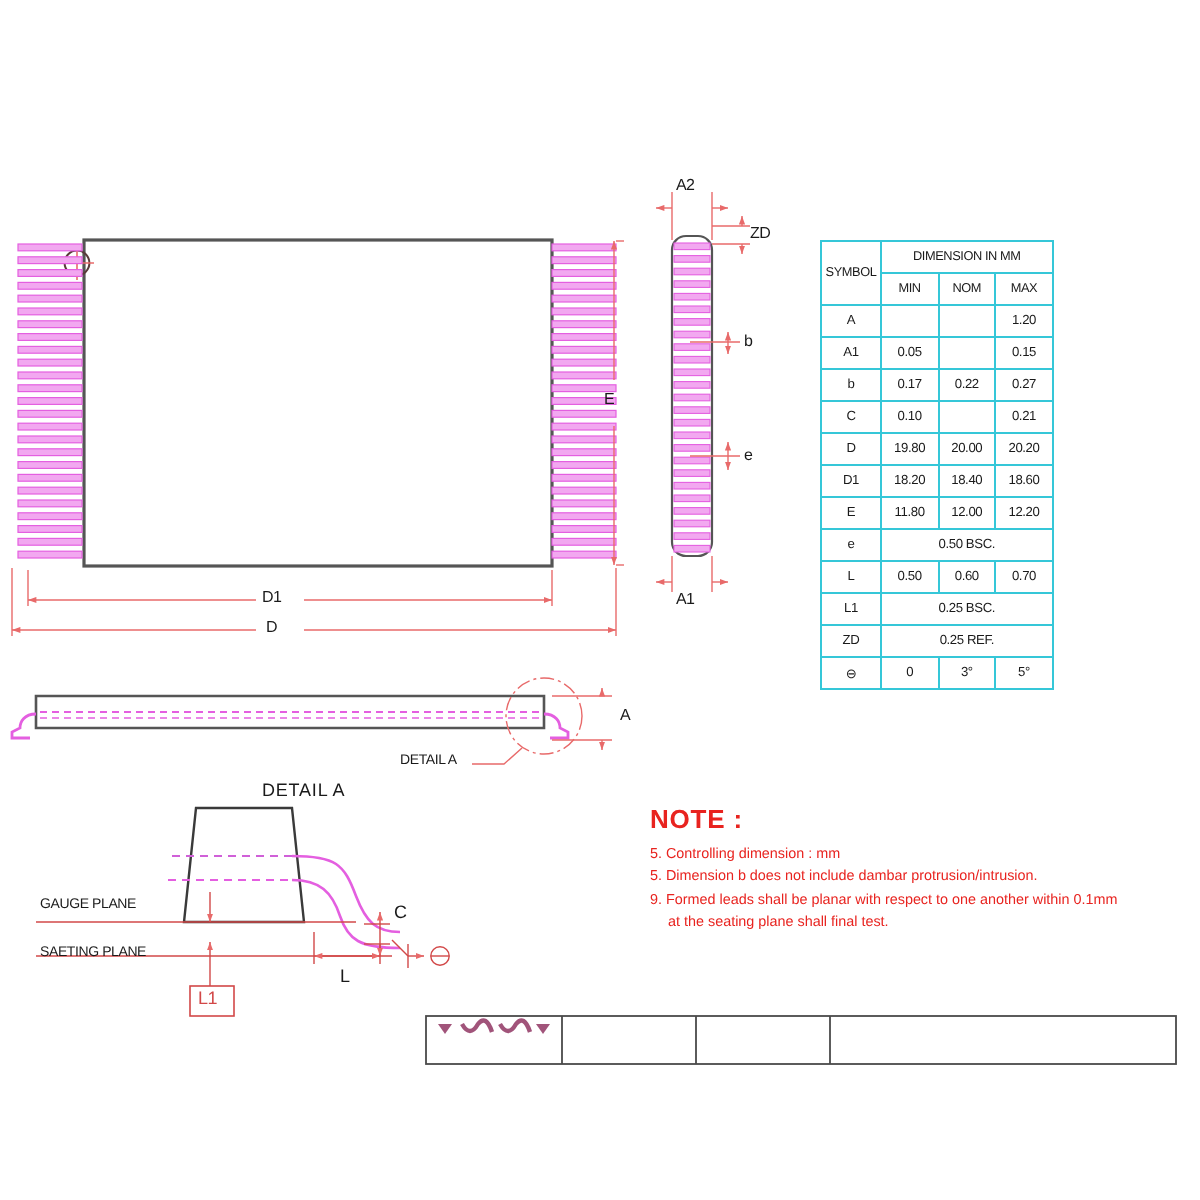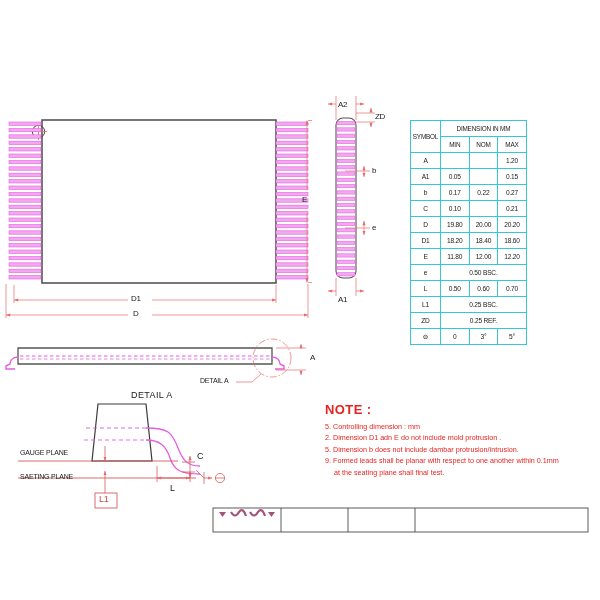--- a/index.html
+++ b/index.html
@@ -368,21 +368,21 @@
         <path d="M268,512 l7,0 l-3.5,5 z"></path>
       </g>
     </g>
 
   </svg>
 
   <div class="lbl" style="left:302px; top:195px;">E</div>
   <div class="lbl" style="left:131px; top:294px;">D1</div>
   <div class="lbl" style="left:133px; top:309px;">D</div>
 
-  <div class="lbl" style="left:338px; top:100px;">A2</div>
+  <div class="lbl" style="left:338px; top:88px;">A2</div>
   <div class="lbl" style="left:375px; top:112px;">ZD</div>
   <div class="lbl" style="left:372px; top:166px;">b</div>
   <div class="lbl" style="left:372px; top:223px;">e</div>
   <div class="lbl" style="left:338px; top:295px;">A1</div>
 
   <div class="lbl" style="left:310px; top:353px;">A</div>
   <div class="lbl lbl-plane" style="left:200px; top:377px;">DETAIL A</div>
 
   <div class="lbl lbl-big" style="left:131px; top:390px;">DETAIL A</div>
   <div class="lbl lbl-plane" style="left:20px; top:449px;">GAUGE PLANE</div>
@@ -478,20 +478,19 @@
             <td>5°</td>
           </tr>
         </tbody>
     </table>
   </div>
 
   <div class="note-block">
     <div class="note-title">NOTE :</div>
     <div>
         <div class="note-item">5. Controlling  dimension : mm</div>
-        <div class="note-item">2. Dimension D1 adn  E do not include mold protrusion .</div>
         <div class="note-item">5. Dimension b does not include dambar protrusion/intrusion.</div>
         <div class="note-item">9. Formed leads shall be planar with respect to one another within 0.1mm</div>
       </div>
     <div class="note-sub">at the seating plane shall final test.</div>
   </div>
 
 </div>
 
 </body></html>

